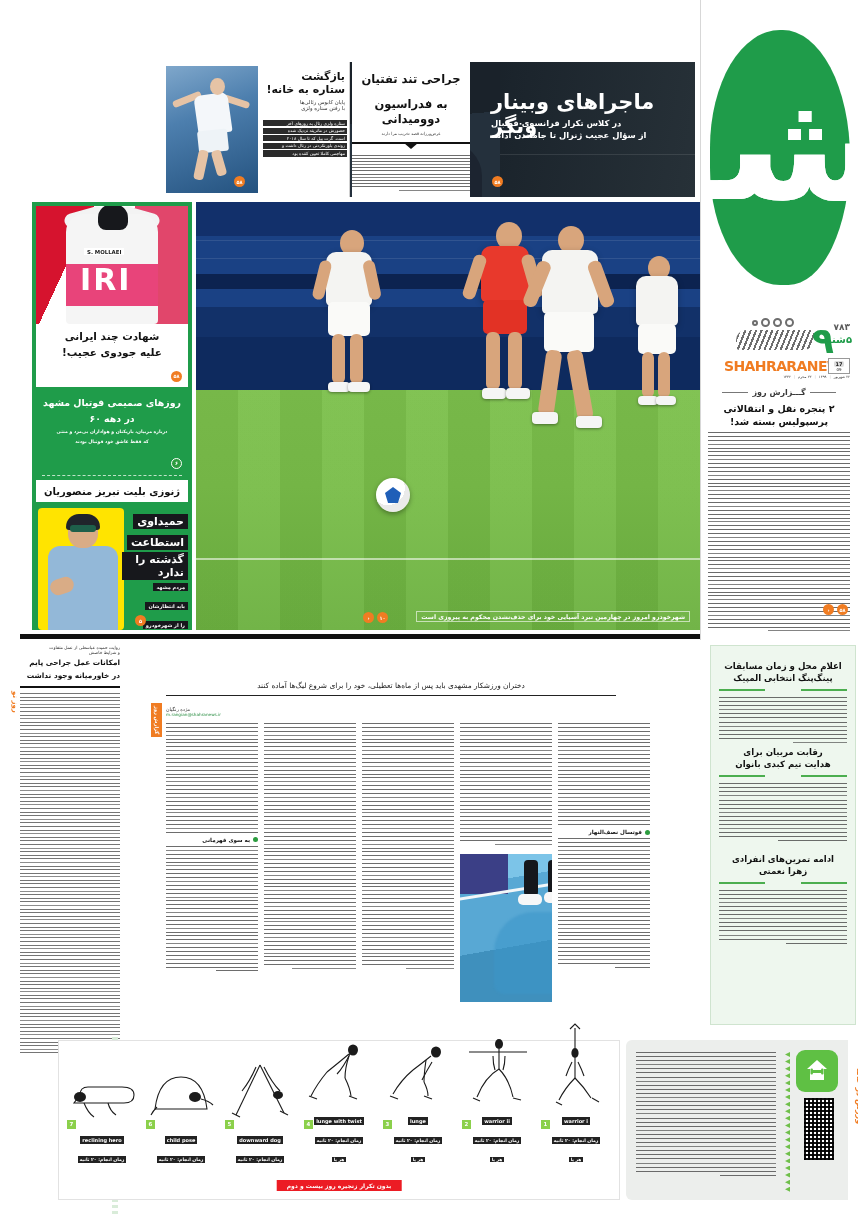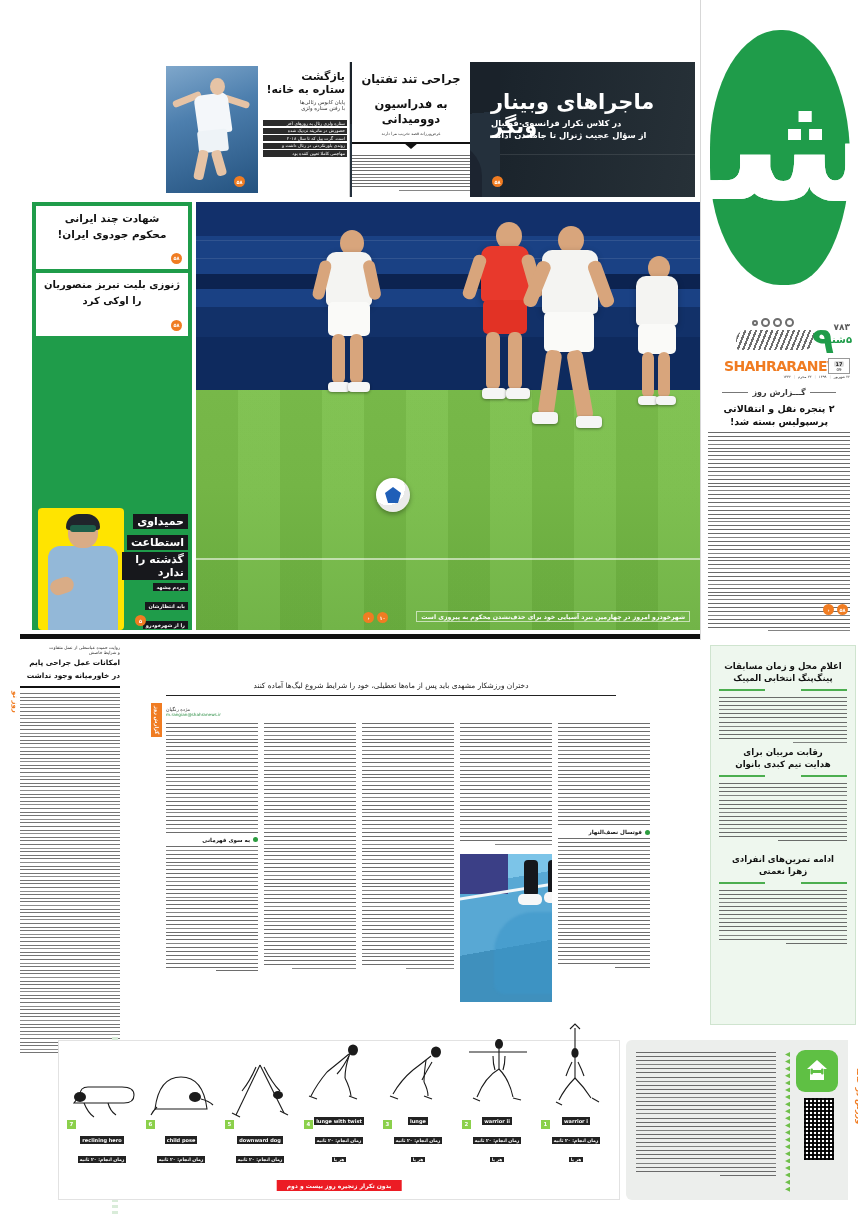--- a/index.html
+++ b/index.html
@@ -586,27 +586,46 @@
       <div>حضورش در ماتریته نزدیک شده</div>
       <div>است. گرت بیل که تا سال ۲۰۱۸</div>
       <div>روندی باورنکردنی در رئال داشت و</div>
       <div>مهاجمی کاملا تعیین کننده بود</div>
     </div>
   </div>
 
   <div class="abs" id="leftrail">
 
     <div class="card">
+      <div class="judoPhoto">
+        <div class="armL"></div>
+        <div class="armR"></div>
+        <div class="torso"></div>
+        <div class="band"></div>
+        <div class="headb"></div>
+        <div class="nameTag">S. MOLLAEI</div>
+        <div class="iri">IRI</div>
+      </div>
       <div class="cardTitle">شهادت چند ایرانی</div>
-      <div class="cardTitle" style="padding-top:0">محکوم جودوی ایران!</div>
+      <div class="cardTitle" style="padding-top:0">علیه جودوی عجیب!</div>
       <div class="cardFoot">
         <span class="badge">۵۸</span>
       </div>
     </div>
 
+    <div class="card green">
+      <div class="cardTitle" style="font-size:9.4px">روزهای صمیمی فوتبال مشهد</div>
+      <div class="cardTitle" style="padding-top:0;font-size:9.4px">در دهه ۶۰</div>
+      <div class="cardSub">درباره مربیان، بازیکنان و هواداران بی‌مزد و منتی</div>
+      <div class="cardSub">که فقط عاشق خود فوتبال بودند</div>
+      <div class="cardFoot" style="padding-bottom:4px">
+        <span class="badge green" style="border:1px solid #fff">۶</span>
+      </div>
+      <div class="dashline"></div>
+    </div>
 
     <div class="card zonouzi">
       <div class="cardTitle">ژنوزی بلیت تبریز منصوریان</div>
       <div class="cardTitle" style="padding-top:0">را اوکی کرد</div>
       <div class="cardFoot">
         <span class="badge">۵۸</span>
       </div>
     </div>
   </div>
 
@@ -695,21 +714,21 @@
     <div class="photoBadges">
       <span class="badge">۱۰</span>
       <span class="badge arrow">‹</span>
     </div>
   </div>
 
   <div class="abs blackbar" style="left:20px;top:634px;width:680px;"></div>
 
   <div class="abs" id="midsec">
 
-    <div class="mainSub">دختران ورزشکار مشهدی باید پس از ماه‌ها تعطیلی، خود را شرایط شروع لیگ‌ها آماده کنند</div>
+    <div class="mainSub">دختران ورزشکار مشهدی باید پس از ماه‌ها تعطیلی، خود را برای شروع لیگ‌ها آماده کنند</div>
     <div class="mainRule"></div>
 
     <div class="bylineTag">گزارش روز</div>
     <div class="byline">
       <div>مژده رنگیان</div>
       <div class="mail">m.rangian@shahranews.ir</div>
     </div>
 
     <div class="col copy" style="right:480px;top:78px;width:92px">
       <div class="ln" style="width:100%"></div>

